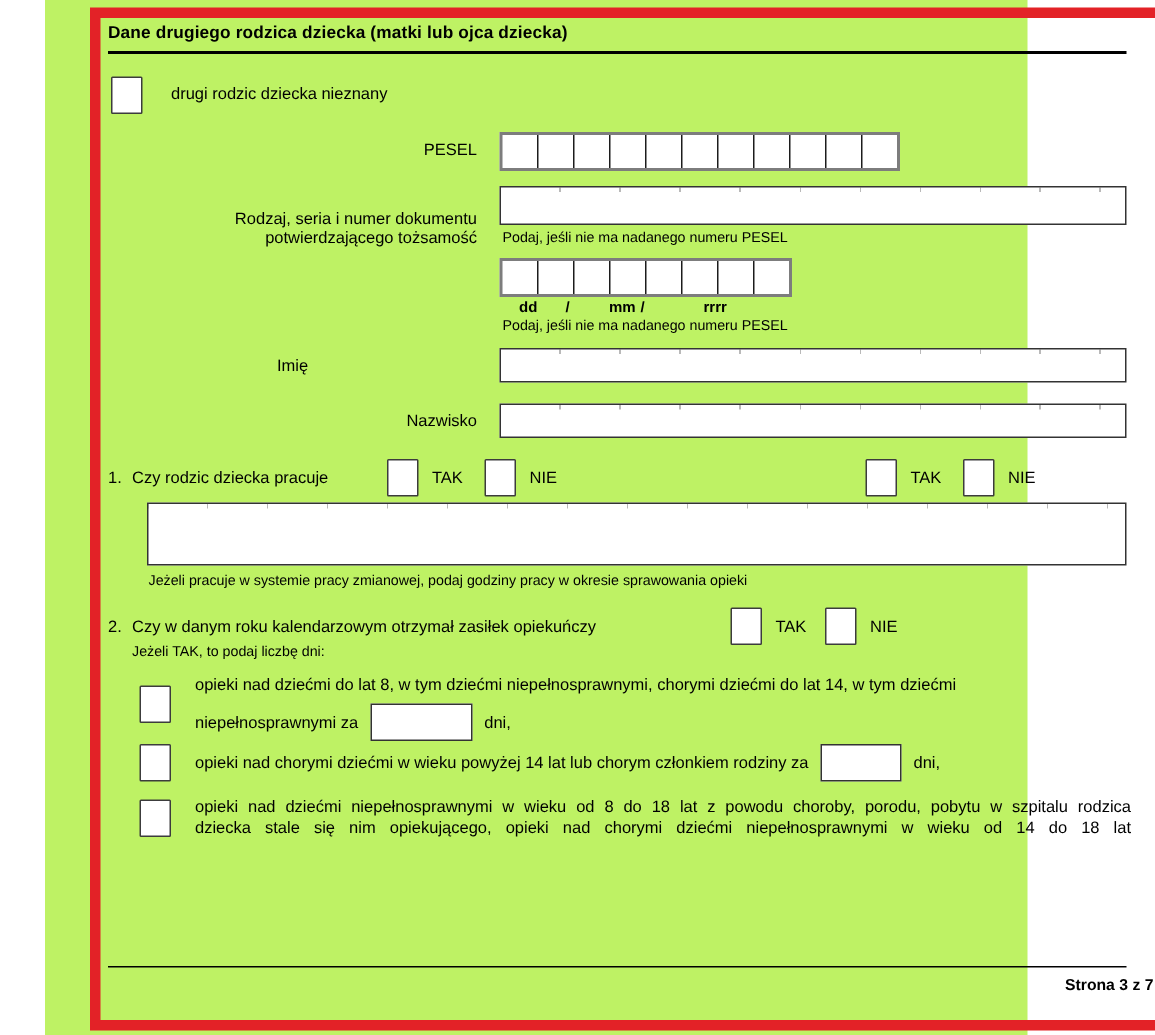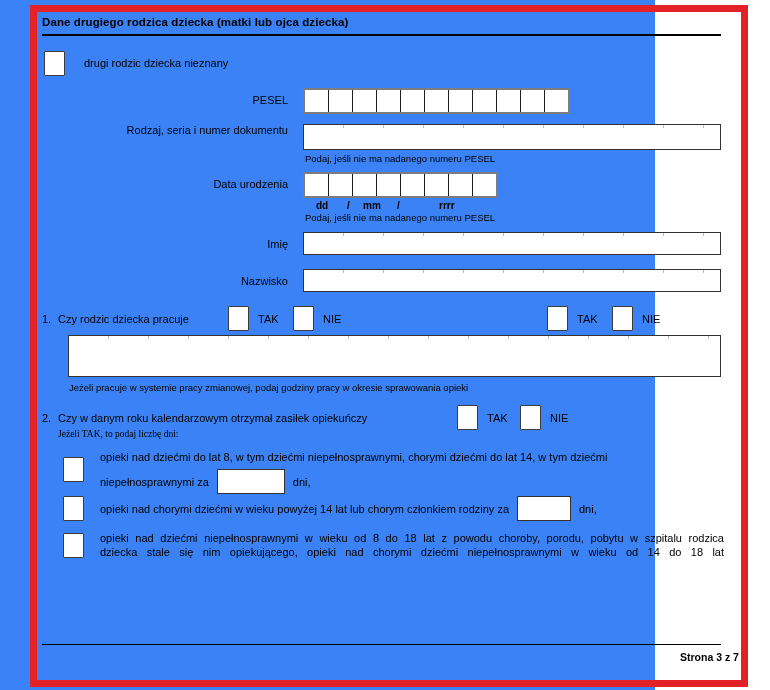--- a/index.html
+++ b/index.html
@@ -1,17 +1,17 @@
 <!DOCTYPE html>
 <html><head>
 <meta charset="utf-8">
 <style>
   html,body{margin:0;padding:0;background:#fff;}
   body{width:770px;height:690px;font-family:"Liberation Sans",sans-serif;color:#000;position:relative;overflow:hidden;}
-  .page{position:relative;width:655px;height:690px;background:#3b82f6;}
+  .page{position:relative;width:655px;height:690px;background:#bef264;margin-left:30px;}
   .red-frame{position:absolute;left:30px;top:5px;width:718px;height:682px;border:7px solid #e32227;box-sizing:border-box;pointer-events:none;}
   .content{position:absolute;left:42px;top:0;width:684px;height:690px;font-size:11px;}
 
   .title{position:absolute;left:0;top:16px;width:679px;font-size:11.5px;font-weight:bold;letter-spacing:.1px;border-bottom:2px solid #000;padding-bottom:6px;}
 
   .cb{position:absolute;width:21px;height:25px;border:1.6px solid #3c3c3c;background:#fff;box-sizing:border-box;border-radius:1px;cursor:pointer;}
 
   .label-col{position:absolute;left:0;width:246px;text-align:right;line-height:13px;}
   .helper{position:absolute;font-size:9.5px;color:#000;}
 
@@ -66,47 +66,47 @@
         <div class="comb-cell"></div>
         <div class="comb-cell"></div>
         <div class="comb-cell"></div>
         <div class="comb-cell"></div>
         <div class="comb-cell"></div>
         <div class="comb-cell"></div>
         <div class="comb-cell"></div>
         <div class="comb-cell"></div>
       </div>
 
-    <div class="label-col" style="top:124px;">
+    <div class="label-col" style="top:140px;">
       <div>Rodzaj, seria i numer dokumentu</div>
+      <div>potwierdzającego tożsamość</div>
     </div>
     <input class="text-input" style="left: 261px; top: 124px; width: 418px; height: 26px;">
     <div class="helper" style="left:263px;top:153px;">Podaj, jeśli nie ma nadanego numeru PESEL</div>
 
-    <div class="label-col" style="top:178px;">Data urodzenia</div>
     <div class="comb" style="left:261px;top:172px;">
         <div class="comb-cell"></div>
         <div class="comb-cell"></div>
         <div class="comb-cell"></div>
         <div class="comb-cell"></div>
         <div class="comb-cell"></div>
         <div class="comb-cell"></div>
         <div class="comb-cell"></div>
         <div class="comb-cell"></div>
       </div>
     <div class="date-format">
       <span style="left:13px;">dd</span>
       <span style="left:44px;">/</span>
-      <span style="left:60px;">mm</span>
+      <span style="left:73px;">mm</span>
       <span style="left:94px;">/</span>
       <span style="left:136px;">rrrr</span>
     </div>
     <div class="helper" style="left:263px;top:212px;">Podaj, jeśli nie ma nadanego numeru PESEL</div>
 
-    <div class="label-col" style="top:238px;">Imię</div>
+    <div class="label-col" style="top:238px;text-align:center;">Imię</div>
     <input class="text-input" style="left: 261px; top: 232px; width: 418px; height: 23px;">
 
     <div class="label-col" style="top:275px;">Nazwisko</div>
     <input class="text-input" style="left: 261px; top: 269px; width: 418px; height: 23px;">
 
     <div class="qrow" style="top:303px;height:34px;">
       <div class="qnum" style="top:10px;">1.</div>
       <div class="abs" style="left:16px;top:10px;">Czy rodzic dziecka pracuje</div>
       <div class="cb" style="left:186px;top:3px;"></div>
       <div class="abs" style="left:216px;top:10px;">TAK</div>
@@ -122,21 +122,21 @@
     <div class="helper" style="left:27px;top:382px;">Jeżeli pracuje w systemie pracy zmianowej, podaj godziny pracy w okresie sprawowania opieki</div>
 
     <div class="qrow" style="top:403px;height:30px;">
       <div class="qnum" style="top:9px;">2.</div>
       <div class="abs" style="left:16px;top:9px;">Czy w danym roku kalendarzowym otrzymał zasiłek opiekuńczy</div>
       <div class="cb" style="left:415px;top:2px;"></div>
       <div class="abs" style="left:445px;top:9px;">TAK</div>
       <div class="cb" style="left:478px;top:2px;"></div>
       <div class="abs" style="left:508px;top:9px;">NIE</div>
     </div>
-    <div class="helper" style="left:16px;top:429px;font-family:Liberation Serif, serif;">Jeżeli TAK, to podaj liczbę dni:</div>
+    <div class="helper" style="left:16px;top:429px;">Jeżeli TAK, to podaj liczbę dni:</div>
 
     <div class="item" style="top:448px;height:48px;">
       <div class="cb" style="left:21px;top:9px;"></div>
       <div class="item-text">
         <div style="margin-top:2px;">opieki nad dziećmi do lat 8, w tym dziećmi niepełnosprawnymi, chorymi dziećmi do lat 14, w tym dziećmi</div>
         <div class="inline-row" style="margin-top:5px;">
           <span>niepełnosprawnymi za</span>
           <input class="days-box" style="width: 68px;">
           <span>dni,</span>
         </div>

